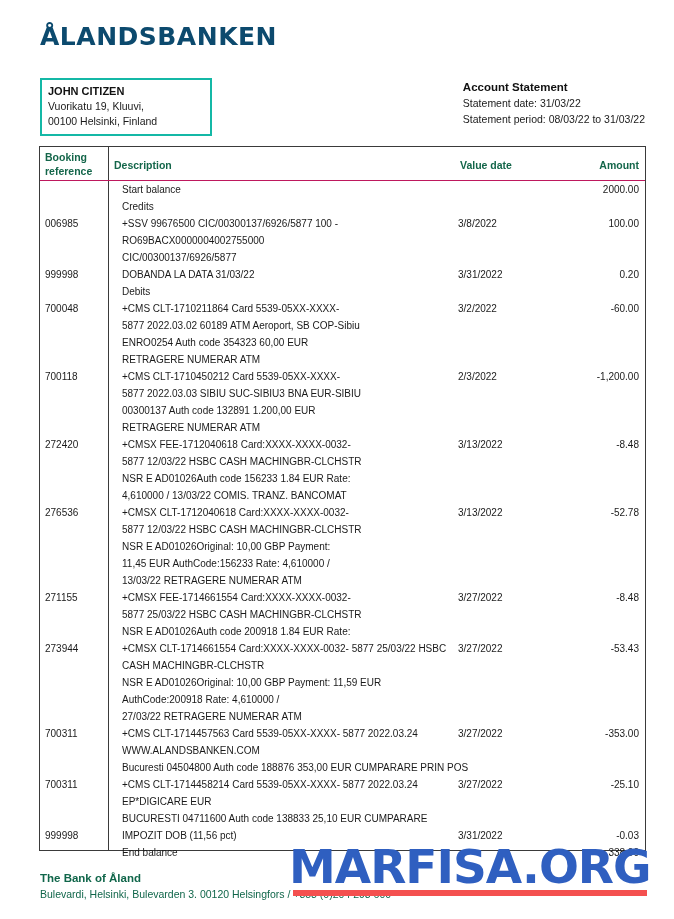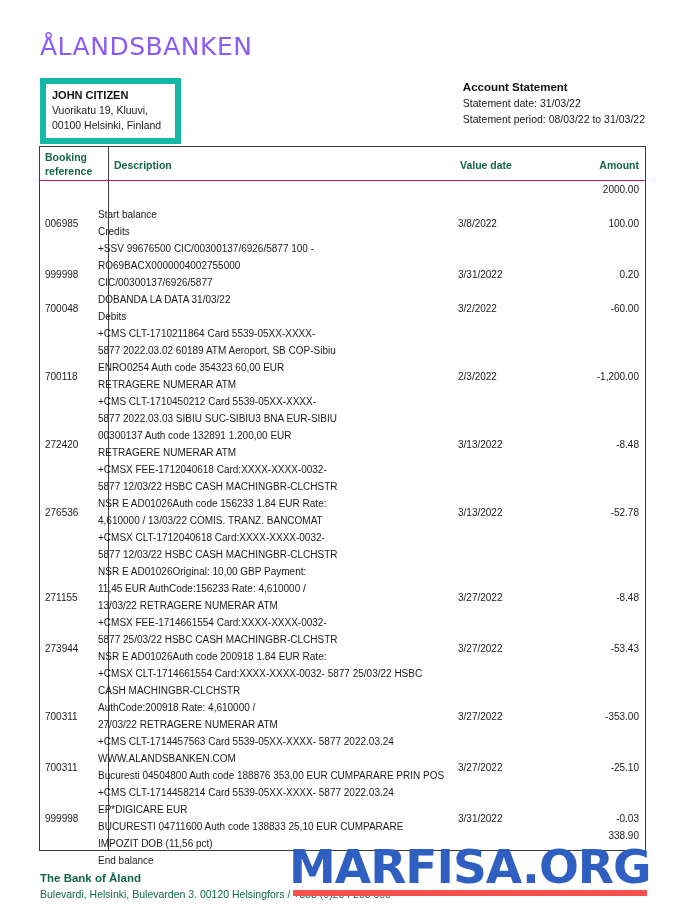--- a/index.html
+++ b/index.html
@@ -20,35 +20,34 @@
     width: 674px;
     height: 919px;
   }
 
   
   .logo {
     position: absolute;
     left: 40px;
     top: 22px;
     font-size: 25px;
-    font-weight: normal;
+    font-weight: bold;
     letter-spacing: 0.5px;
-    color: #8b5cf6;
+    color: #0c4a6e;
     font-family: "DejaVu Sans", sans-serif;
     white-space: nowrap;
-    margin-top: 10px;
   }
 
   
   .addr-box {
     position: absolute;
     left: 40px;
     top: 78px;
-    width: 141px;
-    border: 6px solid #14b8a6;
+    width: 172px;
+    border: 2px solid #14b8a6;
     padding: 4px 6px 5px 6px;
     box-sizing: border-box;
   }
   .addr-name {
     font-size: 11px;
     font-weight: bold;
     line-height: 15px;
     color: #111;
   }
   .addr-line {
@@ -119,21 +118,21 @@
     height: 17px;
   }
   .c {
     position: absolute;
     font-size: 10px;
     line-height: 17px;
     color: #1a1a1a;
     white-space: nowrap;
   }
   .c-ref  { left: 5px; }
-  .c-desc { left: 58px; margin-top: 25px; }
+  .c-desc { left: 82px; }
   .c-val  { left: 418px; }
   .c-amt  { right: 6px; }
 
   
   .footer {
     position: absolute;
     left: 40px;
     top: 870px;
   }
   .foot-title {
@@ -375,20 +374,26 @@
             <div class="c c-amt">-53.43</div>
           </div>
           <div class="row">
             <div class="c c-ref"></div>
             <div class="c c-desc">CASH MACHINGBR-CLCHSTR</div>
             <div class="c c-val"></div>
             <div class="c c-amt"></div>
           </div>
           <div class="row">
             <div class="c c-ref"></div>
+            <div class="c c-desc">NSR E AD01026Original: 10,00 GBP Payment: 11,59 EUR</div>
+            <div class="c c-val"></div>
+            <div class="c c-amt"></div>
+          </div>
+          <div class="row">
+            <div class="c c-ref"></div>
             <div class="c c-desc">AuthCode:200918 Rate: 4,610000 /</div>
             <div class="c c-val"></div>
             <div class="c c-amt"></div>
           </div>
           <div class="row">
             <div class="c c-ref"></div>
             <div class="c c-desc">27/03/22 RETRAGERE NUMERAR ATM</div>
             <div class="c c-val"></div>
             <div class="c c-amt"></div>
           </div>

